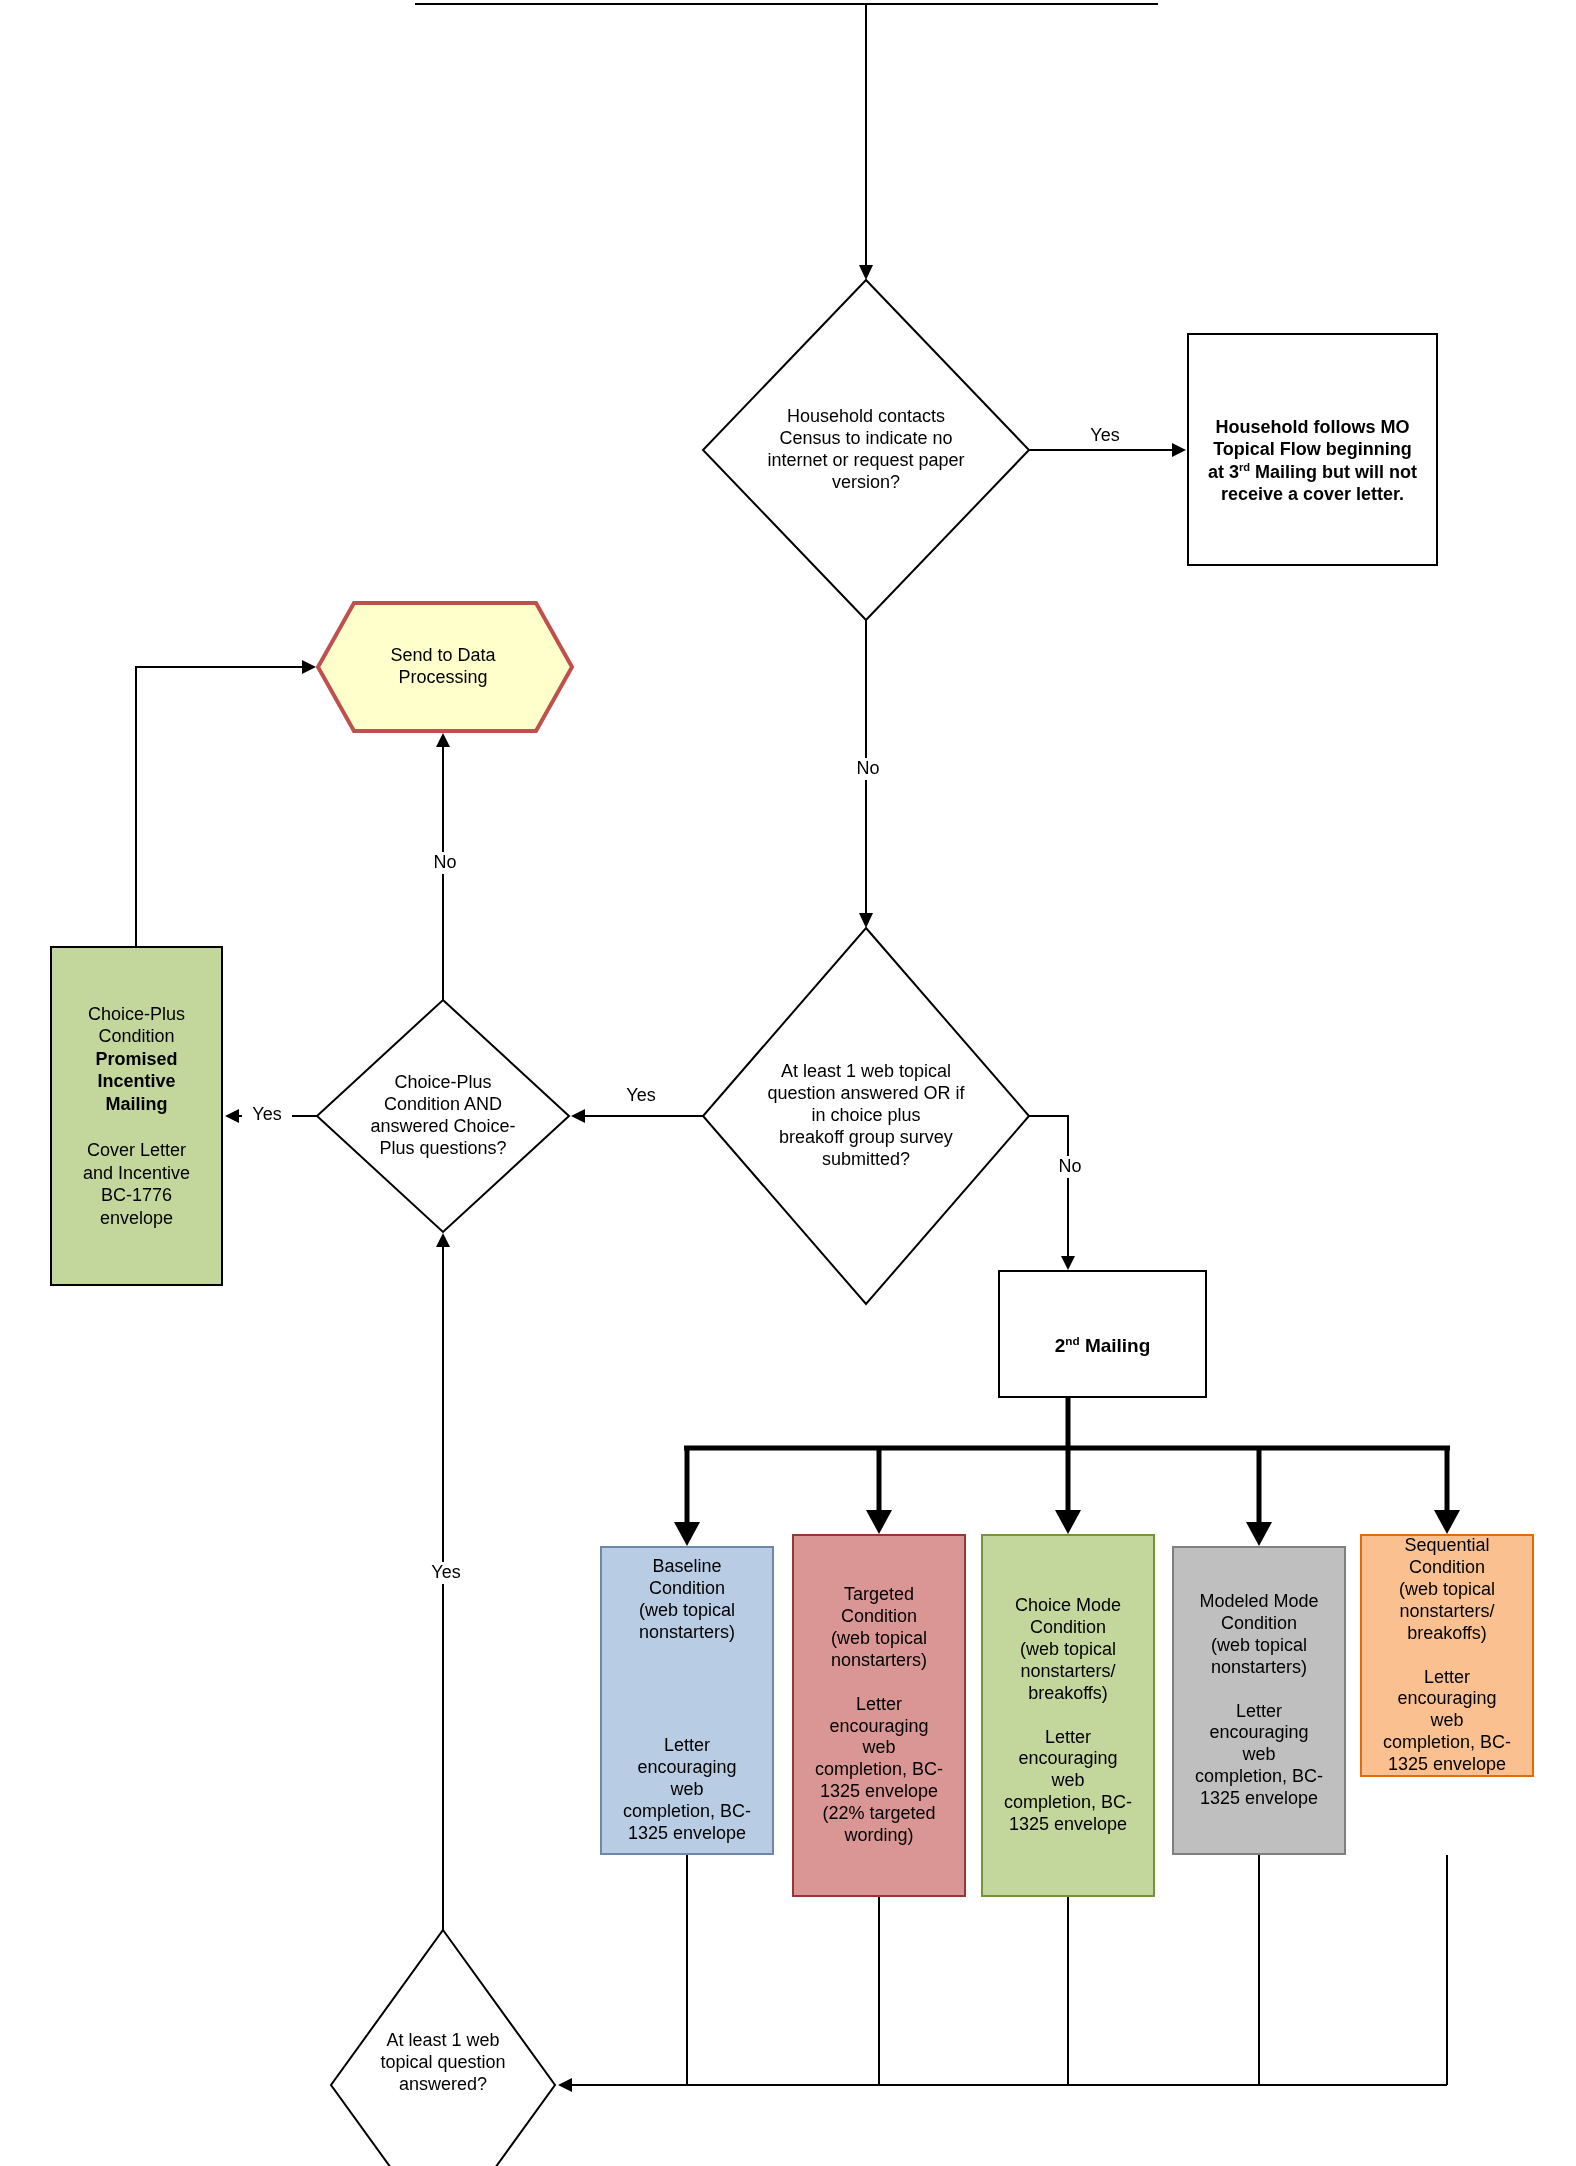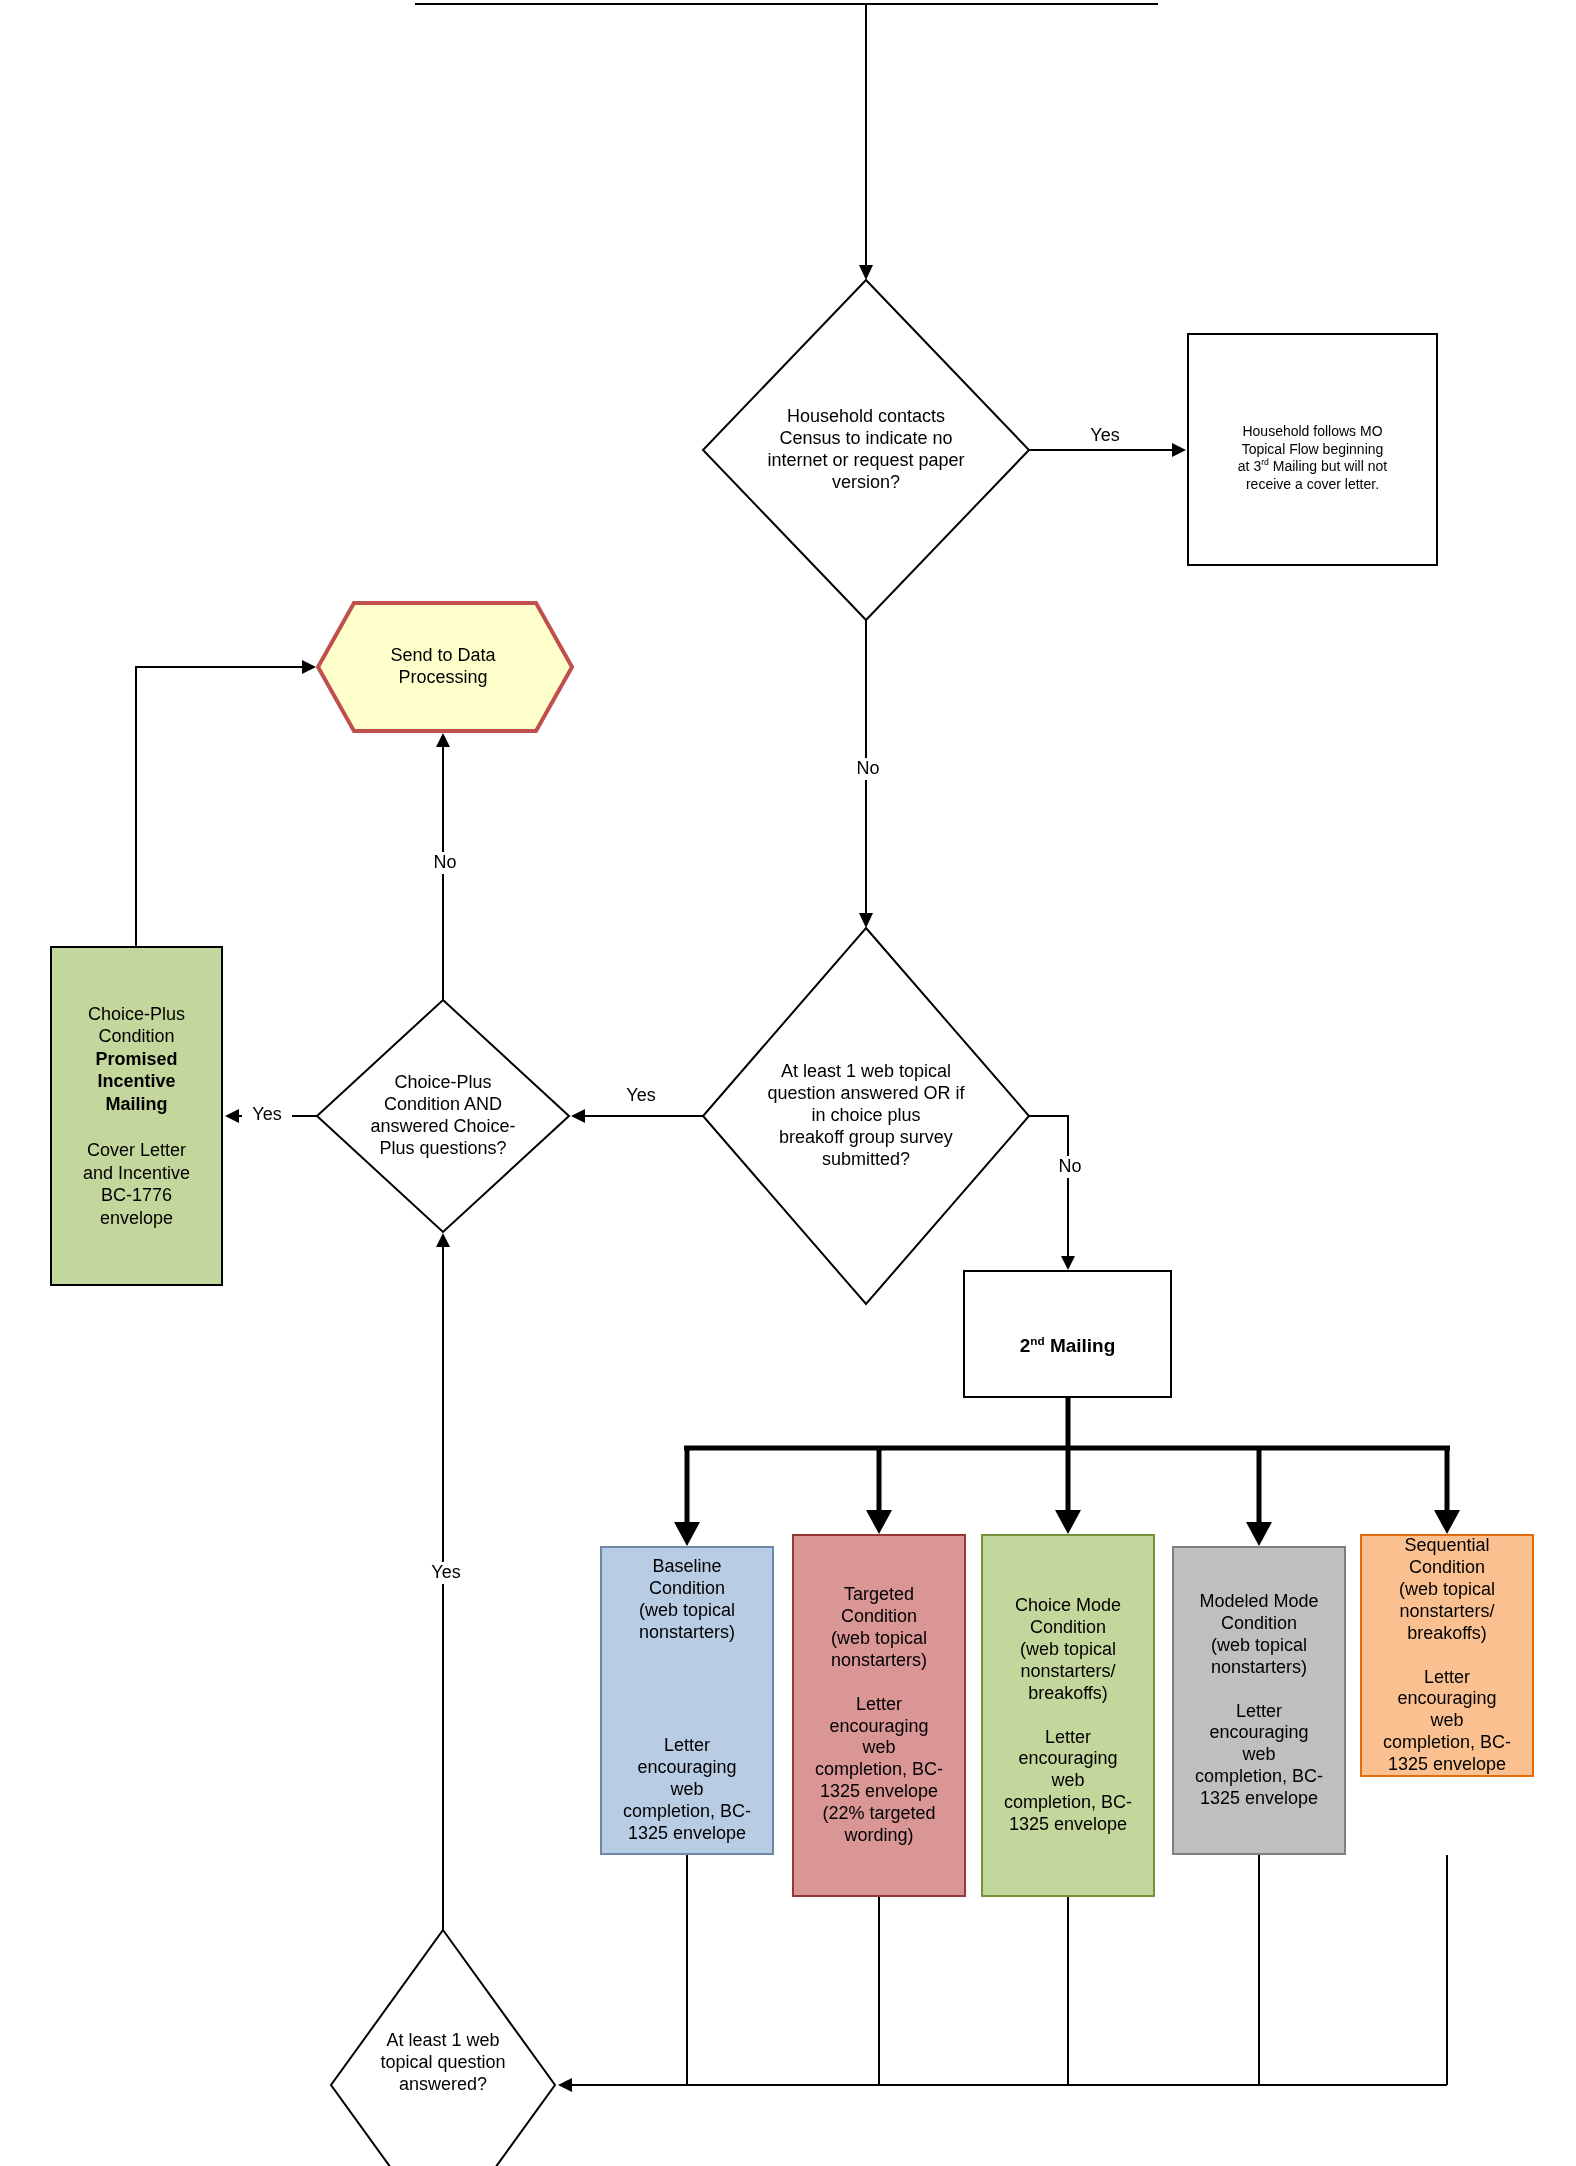--- a/index.html
+++ b/index.html
@@ -3,31 +3,31 @@
 <meta charset="utf-8">
 <style>
   html,body{margin:0;padding:0;background:#ffffff;}
   body{font-family:"Liberation Sans","DejaVu Sans",sans-serif;color:#000;}
   #canvas{position:relative;width:1576px;height:2166px;background:#fff;overflow:hidden;}
   svg.layer{position:absolute;left:0;top:0;width:1576px;height:2166px;}
   .dtext{position:absolute;display:flex;align-items:center;justify-content:center;
          text-align:center;white-space:pre-line;font-size:18px;line-height:1.22;}
   .rectbox{position:absolute;background:#fff;border:2px solid #000;display:flex;
            align-items:center;justify-content:center;text-align:center;
-           white-space:pre-line;font-size:14px;line-height:1.25;box-sizing:border-box;padding:6px;}
+           white-space:pre-line;font-size:18px;line-height:1.25;box-sizing:border-box;padding:6px;font-weight:bold;}
   .lbl{position:absolute;background:#fff;text-align:center;font-size:18px;line-height:1.2;padding:0 2px;}
   .cond{position:absolute;border:2px solid #000;display:flex;flex-direction:column;
         align-items:center;justify-content:center;text-align:center;white-space:pre-line;
         font-size:18px;line-height:1.22;box-sizing:border-box;padding:8px 4px;}
   .cond .title{margin-bottom:22px;}
   .greenbox{position:absolute;border:2px solid #000;display:flex;flex-direction:column;
         align-items:center;justify-content:center;text-align:center;white-space:pre-line;
         font-size:18px;line-height:1.25;box-sizing:border-box;padding:8px 4px;}
   .greenbox .b{font-weight:bold;margin-bottom:24px;}
-  .bold{font-weight:bold;}
+  .bold{font-weight:bold;margin-left:35px;}
   sup{font-size:0.62em;vertical-align:super;line-height:0;}
 </style>
 </head>
 <body>
 
 <div id="canvas">
 
   <svg class="layer" viewBox="0 0 1576 2166" xmlns="http://www.w3.org/2000/svg">
 
     <g stroke="#000" stroke-width="2" fill="#000">

